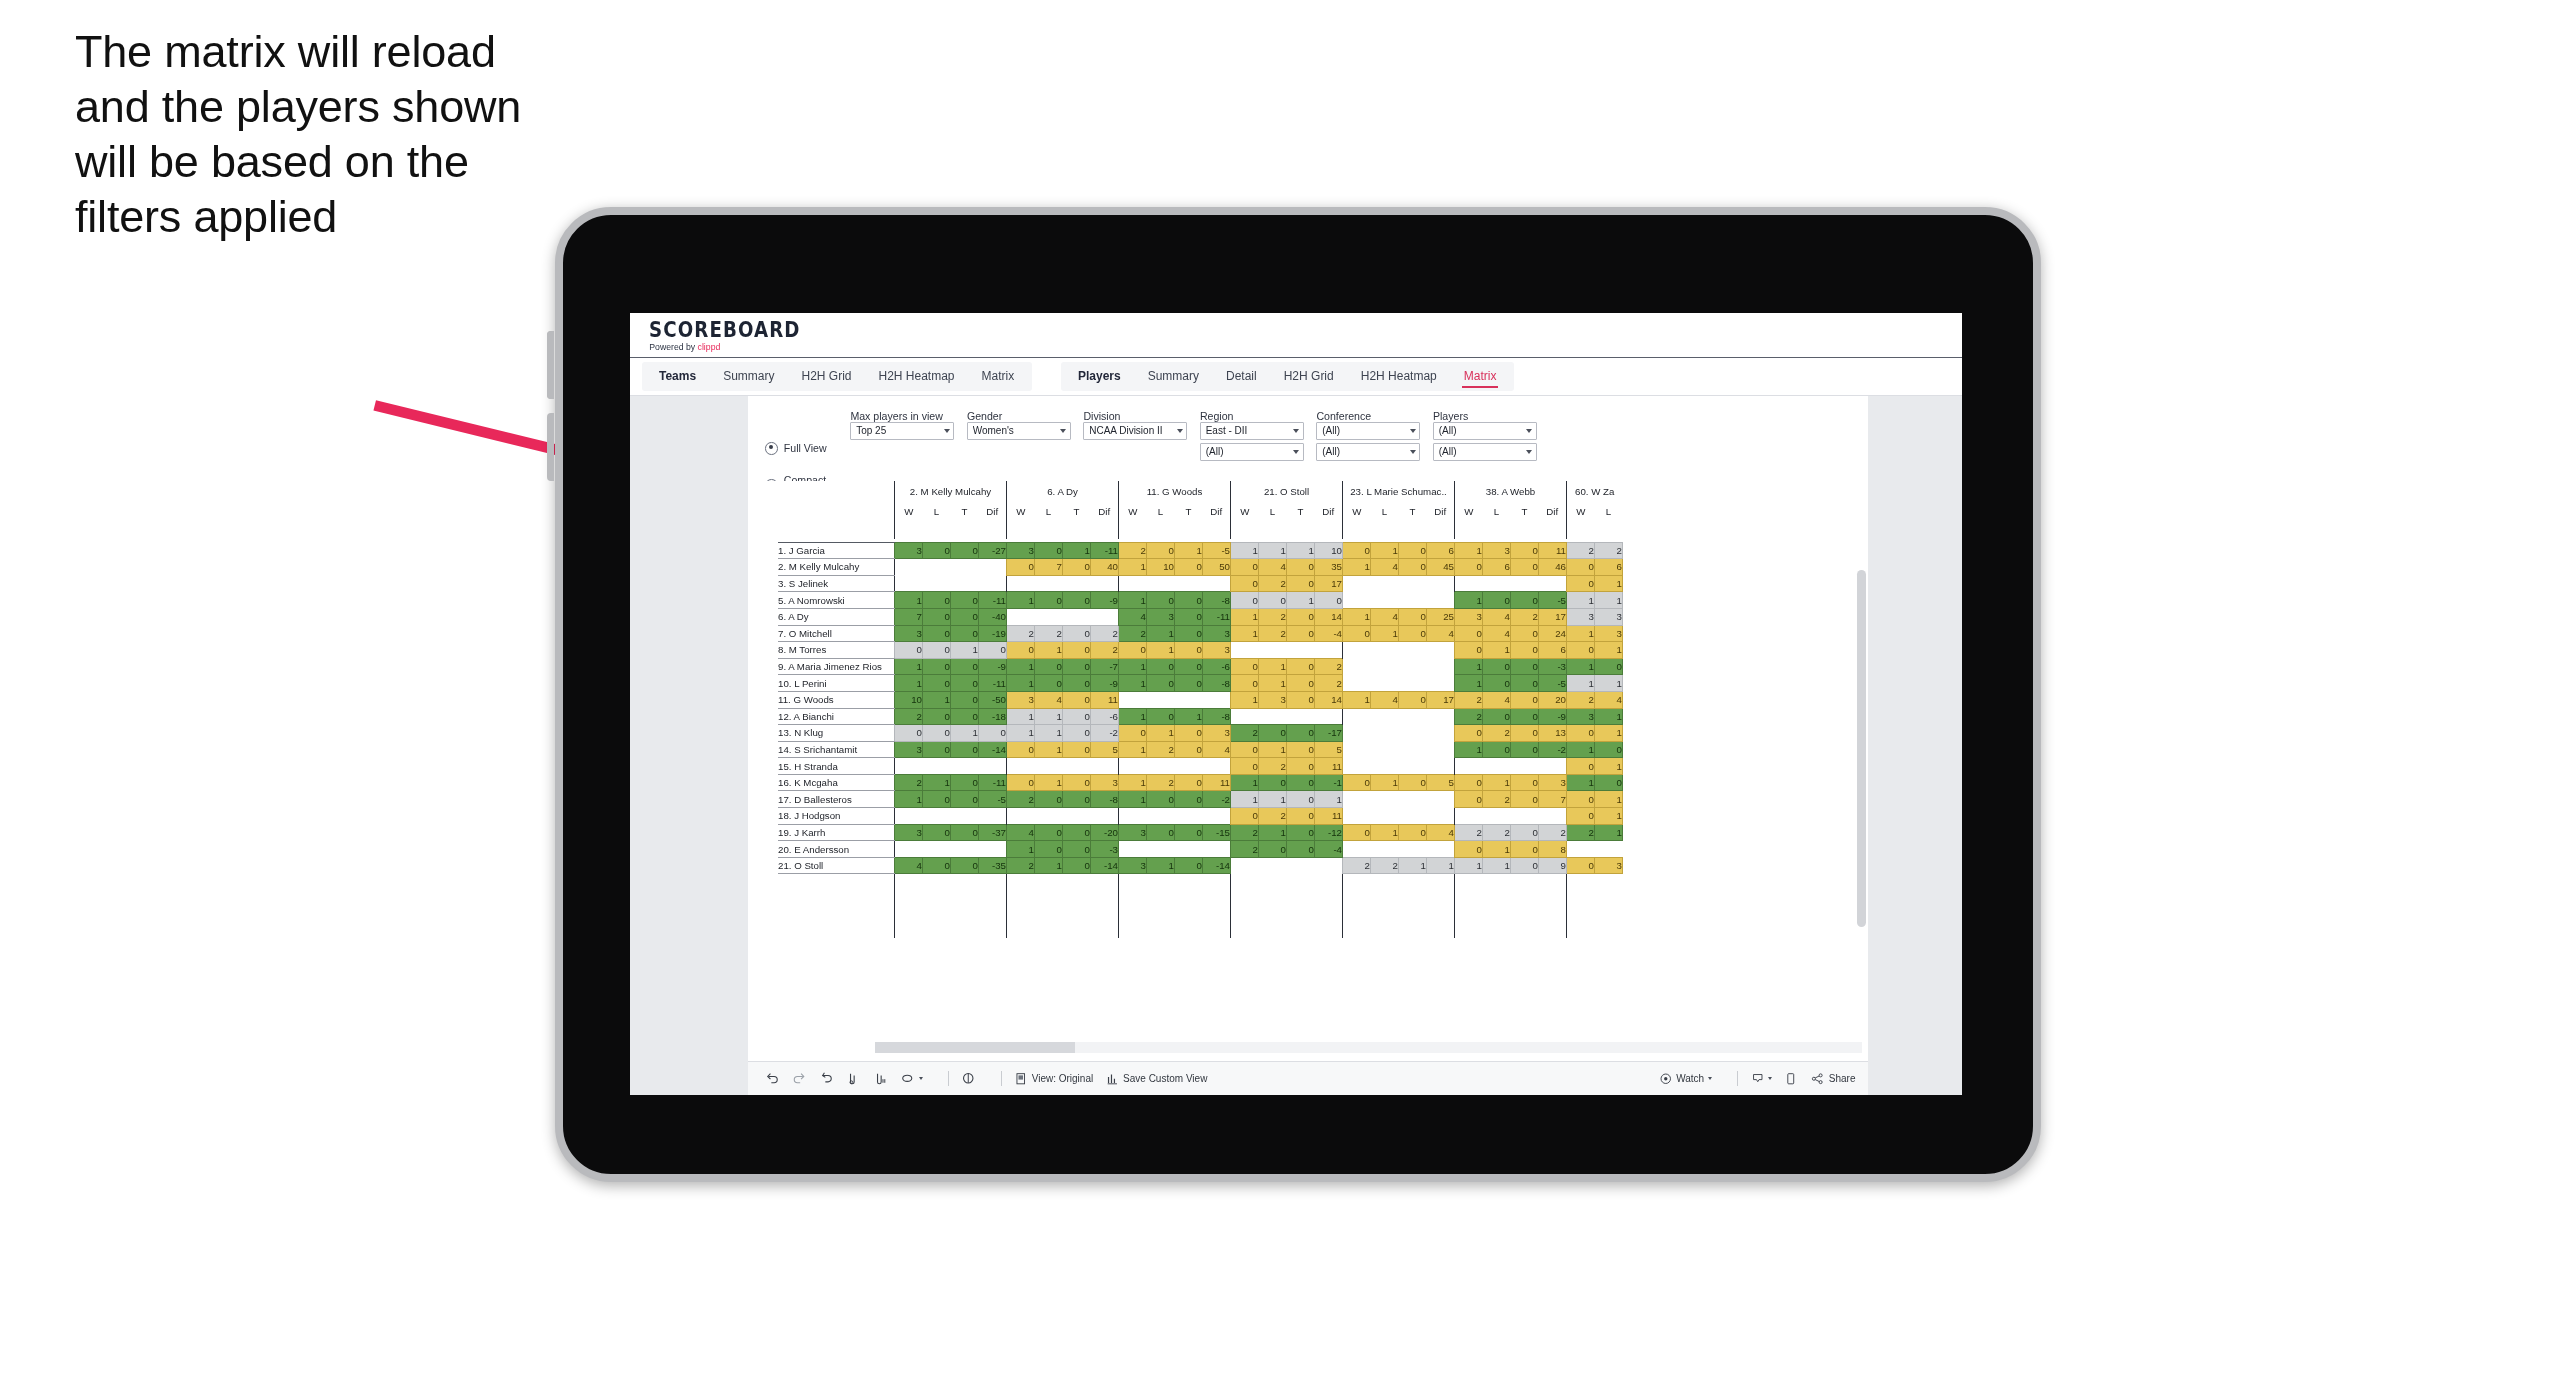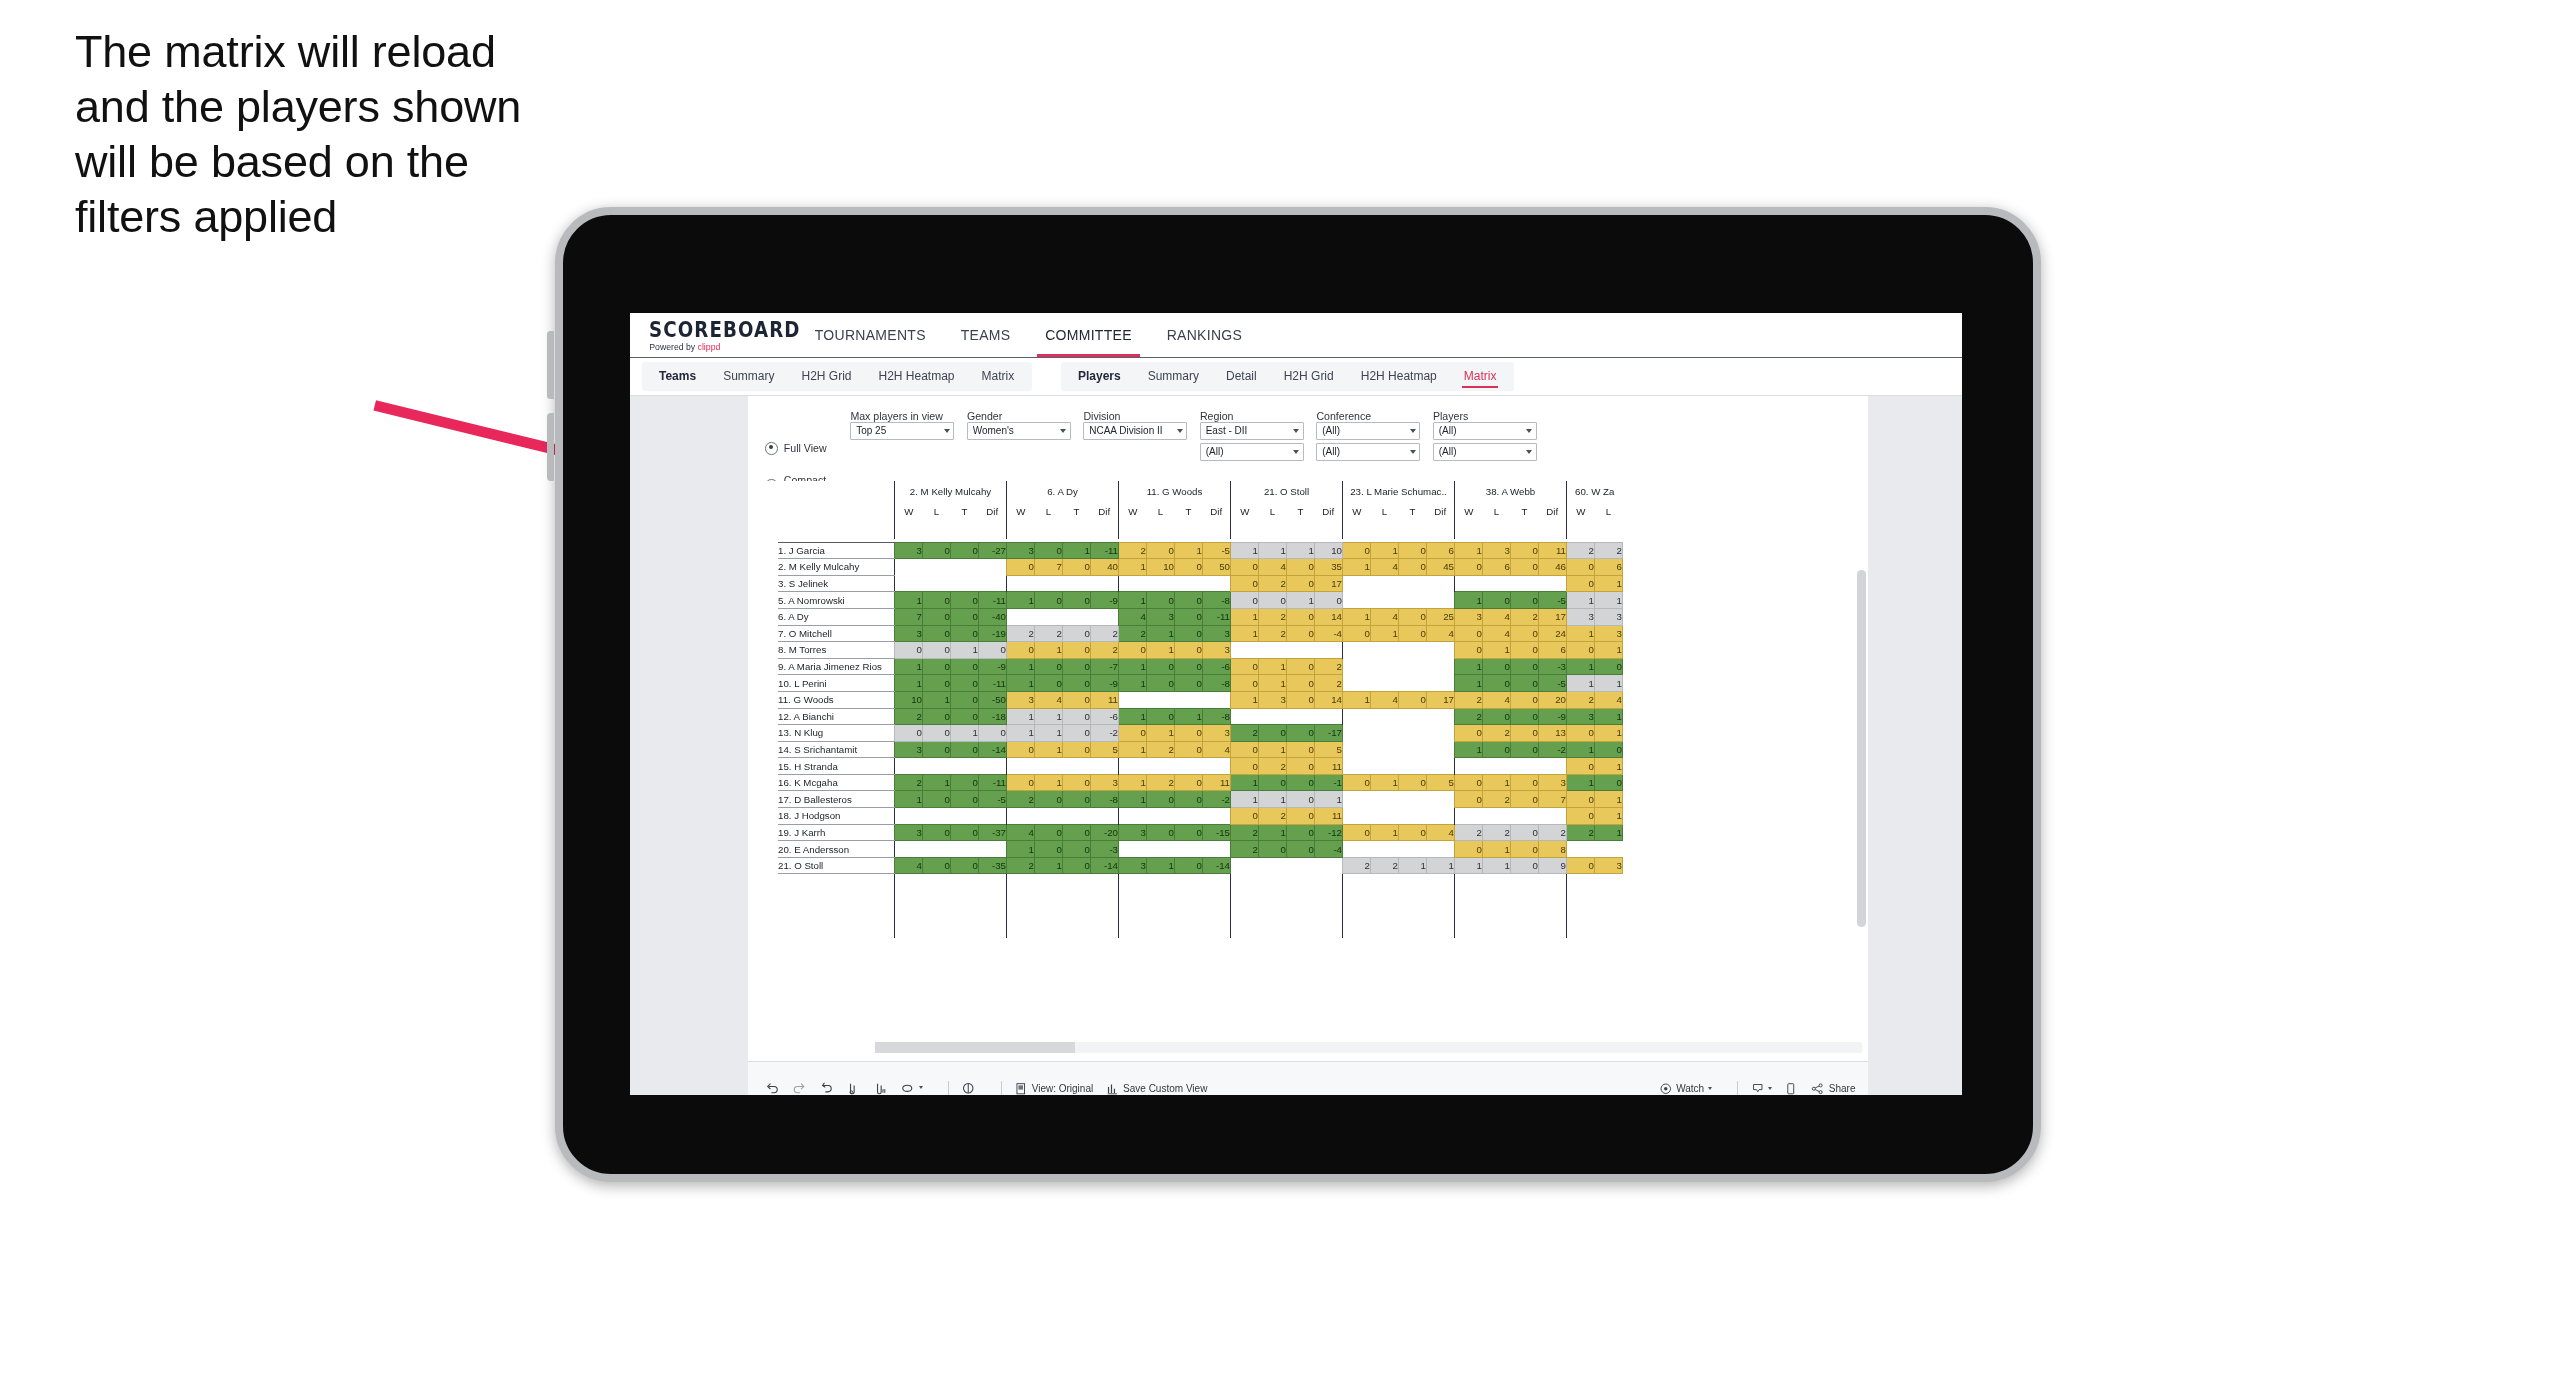--- a/index.html
+++ b/index.html
@@ -119,21 +119,21 @@
   .toprule td{background:#fff;border:none;height:2.9px;}
   .toprule td.rowname{border-bottom:1.5px solid #555a63;}
   
   #vscroll{position:absolute;right:1.9px;top:89px;width:8.7px;height:357px;background:#d2d4d8;border-radius:4.8px;}
   
   #hscroll-track{position:absolute;left:127px;right:5.8px;bottom:42px;height:10.6px;background:#f2f3f5;}
   #hscroll-thumb{position:absolute;left:0;top:0;width:200px;height:10.6px;background:#d6d8dc;}
   
   #toolbar{
     position:absolute;left:0;right:0;bottom:0;height:33px;background:#f7f8f9;
-    border-top:1px solid #dcdee3;display:flex;align-items:flex-end;padding-left:17.4px;
+    border-top:1px solid #dcdee3;display:flex;align-items:center;padding-left:17.4px;
     font-size:10px;color:#32373f;
   }
   .tb{display:flex;align-items:center;margin-right:12.5px;cursor:pointer;white-space:nowrap;}
   .tb svg{display:block;}
   .tb span{margin-left:3.9px;}
   .tb-div{width:1px;height:14.5px;background:#c9ccd1;margin:0 12.5px;}
   .caret-sm{border-left:2.9px solid transparent;border-right:2.9px solid transparent;
             border-top:3.9px solid #4a4f5a;margin-left:4.8px;}
   .spacer{flex:1;}
 </style>
@@ -157,26 +157,20 @@
   <div class="cam" style="top:253px;"></div>
   <div class="cam" style="top:319px;background:#1b3b5e;"></div>
   <div class="cam" style="top:386px;"></div>
 
   <div id="screen">
 
     <div id="app-header">
       <div class="logo-wrap">
         <div class="logo-main">SCOREBOARD</div>
         <div class="logo-sub"><span>Powered by </span><span class="brand">clippd</span></div>
-      </div>
-      <div class="topnav">
-        <div class="topnav-item">TOURNAMENTS</div>
-        <div class="topnav-item">TEAMS</div>
-        <div class="topnav-item active">COMMITTEE</div>
-        <div class="topnav-item">RANKINGS</div>
       </div>
     </div>
 
     <div id="sub-nav">
       <div class="subgroup">
         <div class="sub-item lead">Teams</div>
         <div class="sub-item">Summary</div>
         <div class="sub-item">H2H Grid</div>
         <div class="sub-item">H2H Heatmap</div>
         <div class="sub-item">Matrix</div>

